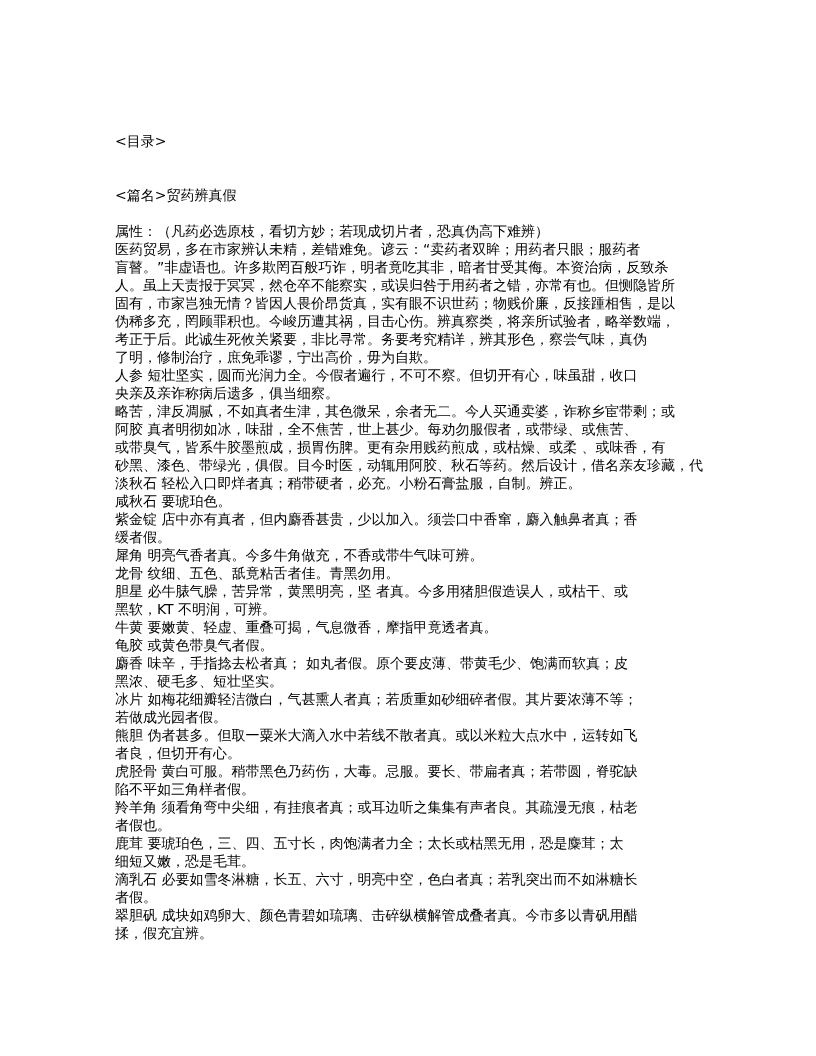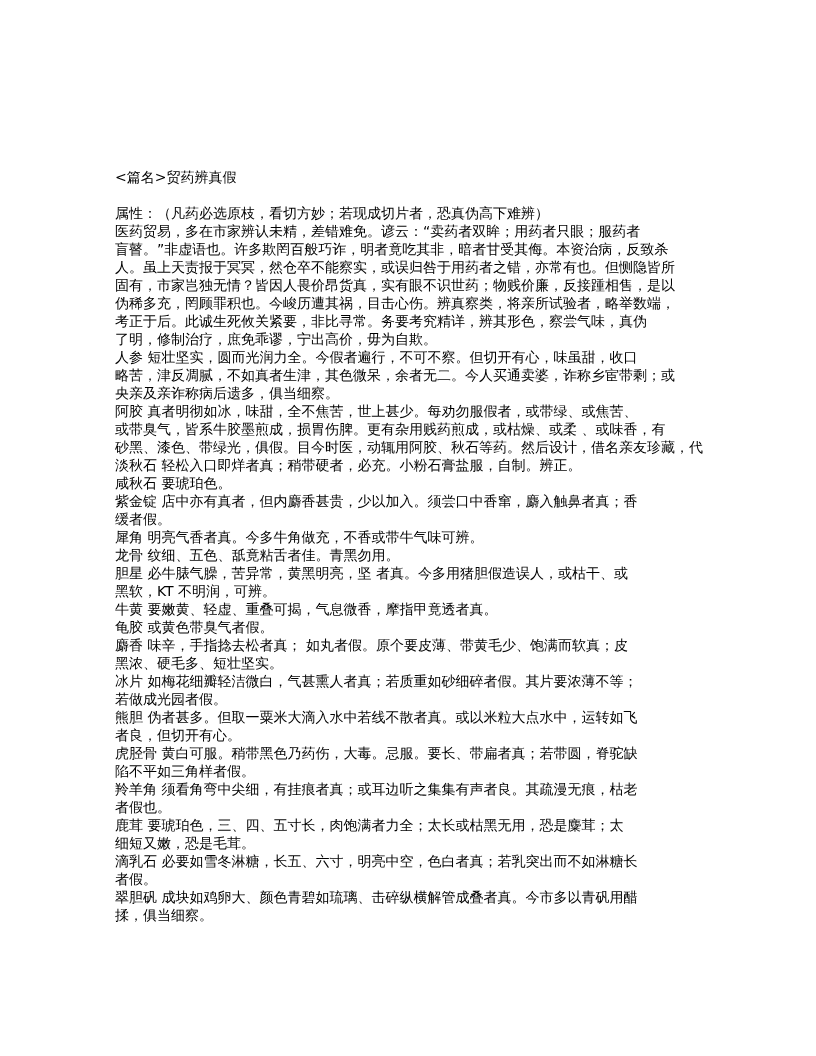--- a/index.html
+++ b/index.html
@@ -34,36 +34,37 @@
     color: #000000;
   }
   .blank {
     min-height: 18px;
   }
 </style>
 </head>
 <body>
 
 <div class="page">
+  <div class="doc-line">&lt;目录&gt;</div>
   <div class="doc-line blank"></div>
   <div class="doc-line blank"></div>
   <div class="doc-line">&lt;篇名&gt;贸药辨真假</div>
   <div class="doc-line blank"></div>
   <div>
       <div class="doc-line">属性：（凡药必选原枝，看切方妙；若现成切片者，恐真伪高下难辨）</div>
       <div class="doc-line">医药贸易，多在市家辨认未精，差错难免。谚云：“卖药者双眸；用药者只眼；服药者</div>
       <div class="doc-line">盲瞽。”非虚语也。许多欺罔百般巧诈，明者竟吃其非，暗者甘受其侮。本资治病，反致杀</div>
       <div class="doc-line">人。虽上天责报于冥冥，然仓卒不能察实，或误归咎于用药者之错，亦常有也。但恻隐皆所</div>
       <div class="doc-line">固有，市家岂独无情？皆因人畏价昂货真，实有眼不识世药；物贱价廉，反接踵相售，是以</div>
       <div class="doc-line">伪稀多充，罔顾罪积也。今峻历遭其祸，目击心伤。辨真察类，将亲所试验者，略举数端，</div>
       <div class="doc-line">考正于后。此诚生死攸关紧要，非比寻常。务要考究精详，辨其形色，察尝气味，真伪</div>
       <div class="doc-line">了明，修制治疗，庶免乖谬，宁出高价，毋为自欺。</div>
       <div class="doc-line">人参 短壮坚实，圆而光润力全。今假者遍行，不可不察。但切开有心，味虽甜，收口</div>
+      <div class="doc-line">央亲及亲诈称病后遗多，俱当细察。</div>
       <div class="doc-line">略苦，津反凋腻，不如真者生津，其色微呆，余者无二。今人买通卖婆，诈称乡宦带剩；或</div>
-      <div class="doc-line">央亲及亲诈称病后遗多，俱当细察。</div>
       <div class="doc-line">阿胶 真者明彻如冰，味甜，全不焦苦，世上甚少。每劝勿服假者，或带绿、或焦苦、</div>
       <div class="doc-line">或带臭气，皆系牛胶墨煎成，损胃伤脾。更有杂用贱药煎成，或枯燥、或柔 、或味香，有</div>
       <div class="doc-line">砂黑、漆色、带绿光，俱假。目今时医，动辄用阿胶、秋石等药。然后设计，借名亲友珍藏，代</div>
       <div class="doc-line">淡秋石 轻松入口即烊者真；稍带硬者，必充。小粉石膏盐服，自制。辨正。</div>
       <div class="doc-line">咸秋石 要琥珀色。</div>
       <div class="doc-line">紫金锭 店中亦有真者，但内麝香甚贵，少以加入。须尝口中香窜，麝入触鼻者真；香</div>
       <div class="doc-line">缓者假。</div>
       <div class="doc-line">犀角 明亮气香者真。今多牛角做充，不香或带牛气味可辨。</div>
       <div class="doc-line">龙骨 纹细、五色、舐竟粘舌者佳。青黑勿用。</div>
       <div class="doc-line">胆星 必牛脿气臊，苦异常，黄黑明亮，坚 者真。今多用猪胆假造误人，或枯干、或</div>
@@ -78,15 +79,15 @@
       <div class="doc-line">者良，但切开有心。</div>
       <div class="doc-line">虎胫骨 黄白可服。稍带黑色乃药伤，大毒。忌服。要长、带扁者真；若带圆，脊驼缺</div>
       <div class="doc-line">陷不平如三角样者假。</div>
       <div class="doc-line">羚羊角 须看角弯中尖细，有挂痕者真；或耳边听之集集有声者良。其疏漫无痕，枯老</div>
       <div class="doc-line">者假也。</div>
       <div class="doc-line">鹿茸 要琥珀色，三、四、五寸长，肉饱满者力全；太长或枯黑无用，恐是麋茸；太</div>
       <div class="doc-line">细短又嫩，恐是毛茸。</div>
       <div class="doc-line">滴乳石 必要如雪冬淋糖，长五、六寸，明亮中空，色白者真；若乳突出而不如淋糖长</div>
       <div class="doc-line">者假。</div>
       <div class="doc-line">翠胆矾 成块如鸡卵大、颜色青碧如琉璃、击碎纵横解管成叠者真。今市多以青矾用醋</div>
-      <div class="doc-line">揉，俱当细察。</div>
+      <div class="doc-line">揉，假充宜辨。</div>
     </div>
 </div>
 
 </body></html>

